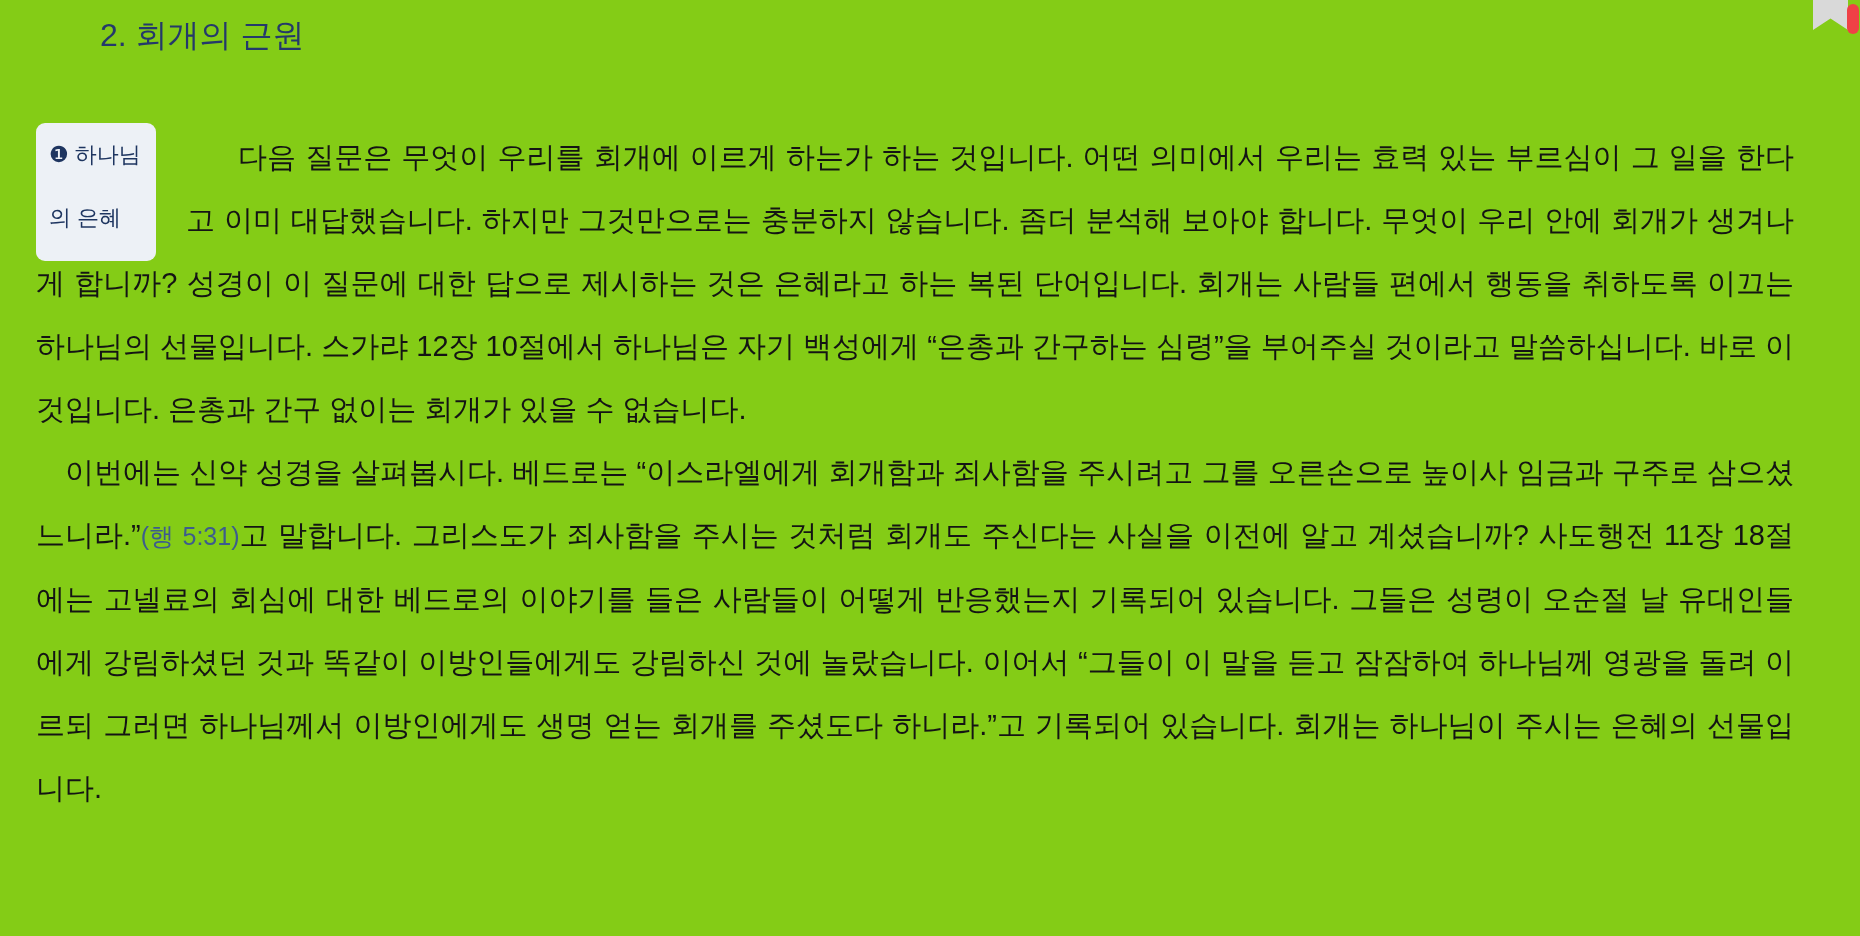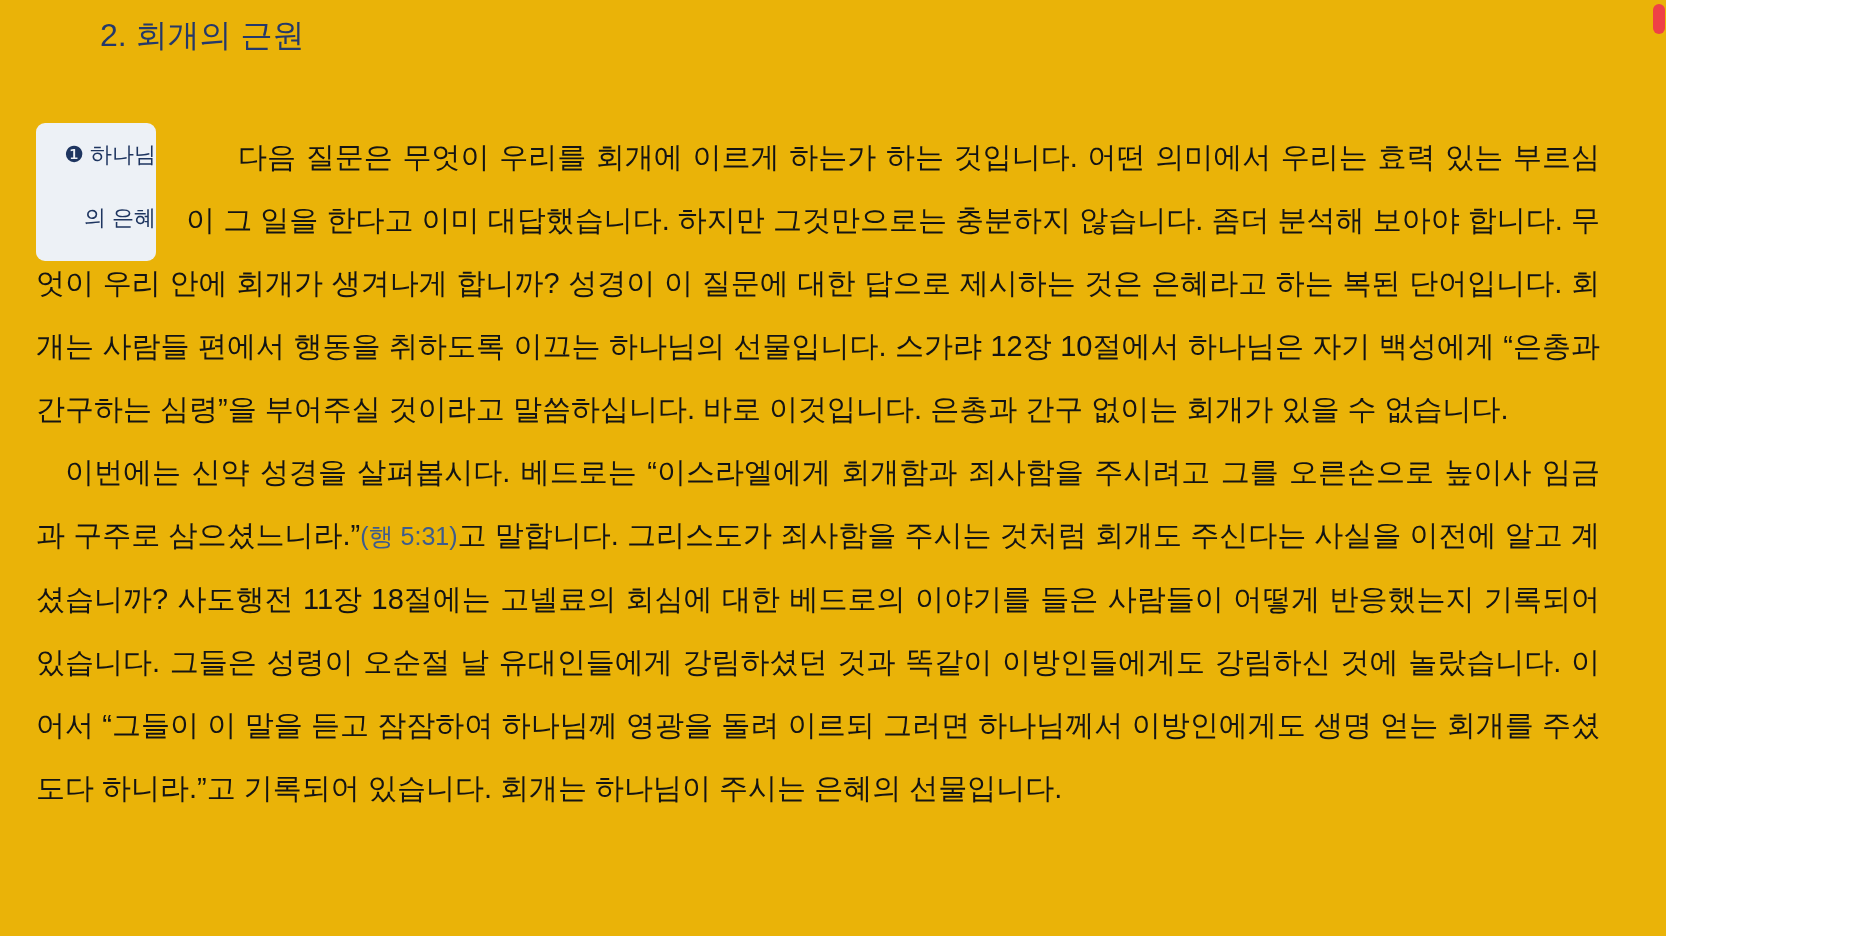--- a/index.html
+++ b/index.html
@@ -3,23 +3,23 @@
 <meta charset="utf-8">
 <style>
   html, body {
     margin: 0;
     padding: 0;
     background: #ffffff;
     font-family: "Liberation Sans", "DejaVu Sans", sans-serif;
   }
   .page {
     position: relative;
-    width: 1666px;
+    width: 1860px;
     height: 936px;
-    background: #eab308;
+    background: #84cc16;
     overflow: hidden;
   }
   .heading {
     margin: 14px 0 0 100px;
     font-size: 32px;
     line-height: 42px;
     font-weight: 500;
     color: #24396B;
   }
   .content {
@@ -49,21 +49,21 @@
     left: 0;
     width: 120px;
     height: 138px;
     box-sizing: border-box;
     padding-left: 13px;
     background: #EDF1F6;
     border-radius: 9px;
     font-size: 22px;
     line-height: 63px;
     color: #1E3560;
-    text-align: right;
+    text-align: left;
   }
   .sidenote-line { display: block; white-space: nowrap; }
 
   .ref {
     font-size: 25px;
     color: #3D5C8E;
   }
 
   .bookmark {
     position: absolute;

